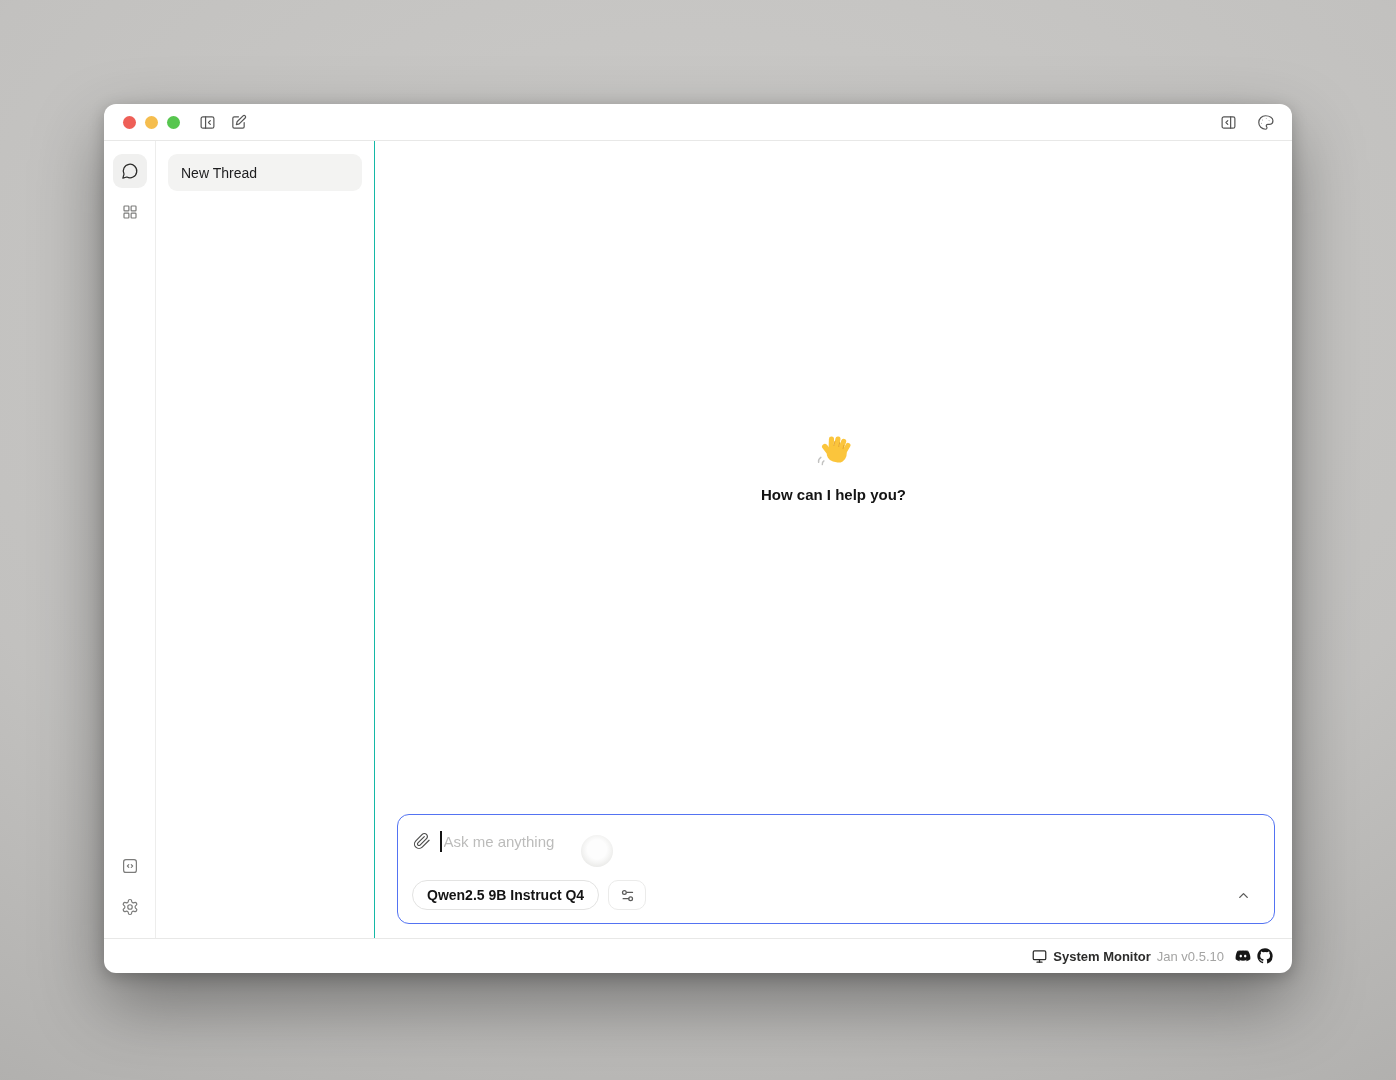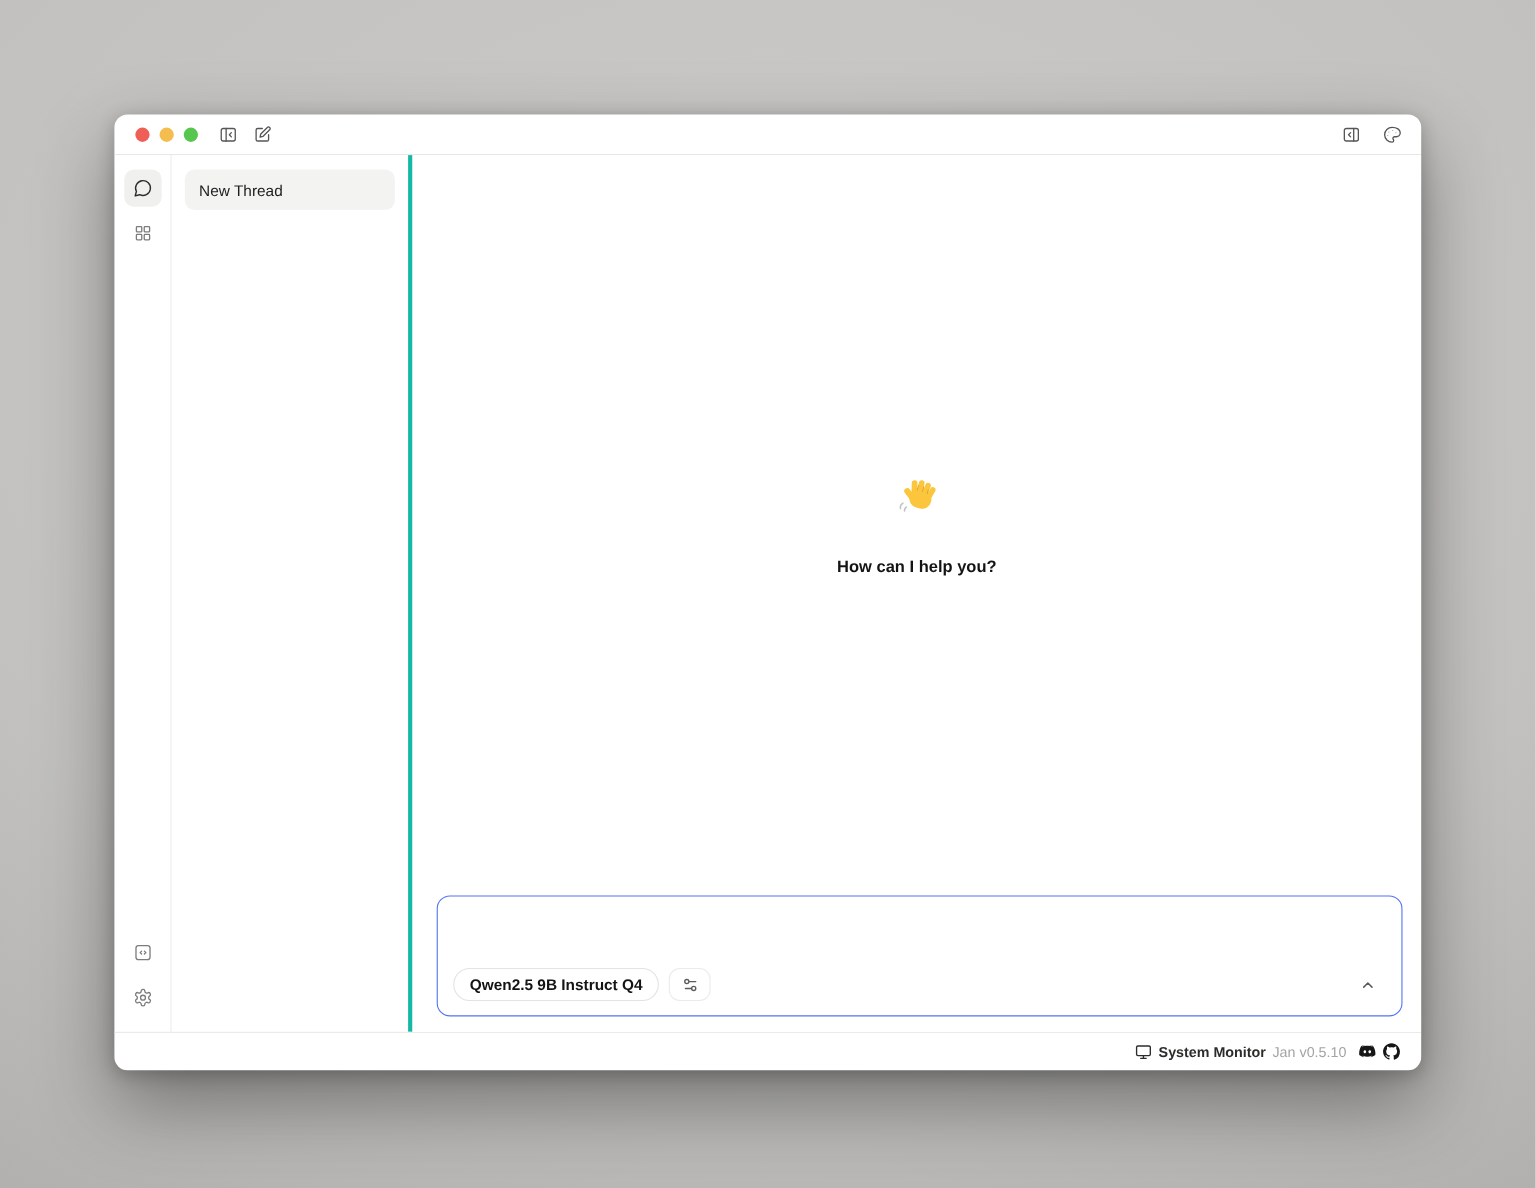--- a/index.html
+++ b/index.html
@@ -40,32 +40,32 @@
   .icon-btn {
     width: 34px; height: 34px; border: none; background: none; border-radius: 9px;
     display: flex; align-items: center; justify-content: center; cursor: pointer;
     color: #6f6f6e; margin-bottom: 7px;
   }
   .icon-btn svg { width: 18px; height: 18px; }
   .icon-btn.active { background: #f0f0ef; color: #2d2d2c; }
   .icon-btn.dim { color: #7c7c7b; }
   
   .threads {
-    width: 219px; flex: 0 0 219px; border-right: 4px solid #14b8a6; padding: 13px 12px;
+    width: 219px; flex: 0 0 219px; border-right: 1px solid #14b8a6; padding: 13px 12px;
   }
   .thread-item {
     height: 37px; background: #f3f3f2; border-radius: 9px;
     display: flex; align-items: center; padding: 0 13px; cursor: pointer;
   }
   .thread-item span { font-size: 14px; font-weight: 500; color: #1d1d1f; }
   
   .main { flex: 1; position: relative; background: #fff; }
   .greeting { position: absolute; top: 294px; left: 0; right: 0; text-align: center; }
   .wave { display: inline-block; }
-  .greet-text { margin-top: 29px; font-size: 15px; font-weight: 600; color: #141414; }
+  .greet-text { margin-top: 9px; font-size: 15px; font-weight: 600; color: #141414; }
   .sr-only { position: absolute; width: 1px; height: 1px; overflow: hidden; clip: rect(0 0 0 0); }
   
   .composer {
     position: absolute; left: 22px; right: 17px; bottom: 14px; height: 110px;
     background: #fff; border: 1.5px solid #5373f2; border-radius: 12px;
   }
   .composer-row1 {
     position: absolute; top: 13px; left: 15px; right: 15px; height: 26px;
     display: flex; align-items: center;
   }
@@ -245,20 +245,32 @@
                 <path d="M27.4 9.2v3.6"></path>
               </g>
             </g>
           </svg>
         </span>
         <span class="sr-only">👋</span>
         <div class="greet-text">How can I help you?</div>
       </div>
 
       <div class="composer">
+        <div class="composer-row1">
+          <button class="attach-btn">
+            <span style="display:flex">
+              <svg viewBox="0 0 24 24" class="stroke-ic" style="stroke-width:1.6">
+                  <path d="m21.44 11.05-9.19 9.19a6 6 0 0 1-8.49-8.49l8.57-8.57A4 4 0 1 1 18 8.84l-8.59 8.57a2 2 0 0 1-2.83-2.83l8.49-8.48"></path>
+                </svg>
+            </span>
+          </button>
+          <span class="caret"></span>
+          <input class="msg-input" type="text" placeholder="Ask me anything" style="">
+          <span class="ghost-circle"></span>
+        </div>
         <div class="composer-row2">
           <button class="model-pill">Qwen2.5 9B Instruct Q4</button>
           <button class="sliders-btn">
             <span style="display:flex">
               <svg viewBox="0 0 24 24" class="stroke-ic" style="stroke-width:2">
                   <path d="M20 7h-9"></path>
                   <path d="M14 17H5"></path>
                   <circle cx="17" cy="17" r="3"></circle>
                   <circle cx="7" cy="7" r="3"></circle>
                 </svg>

